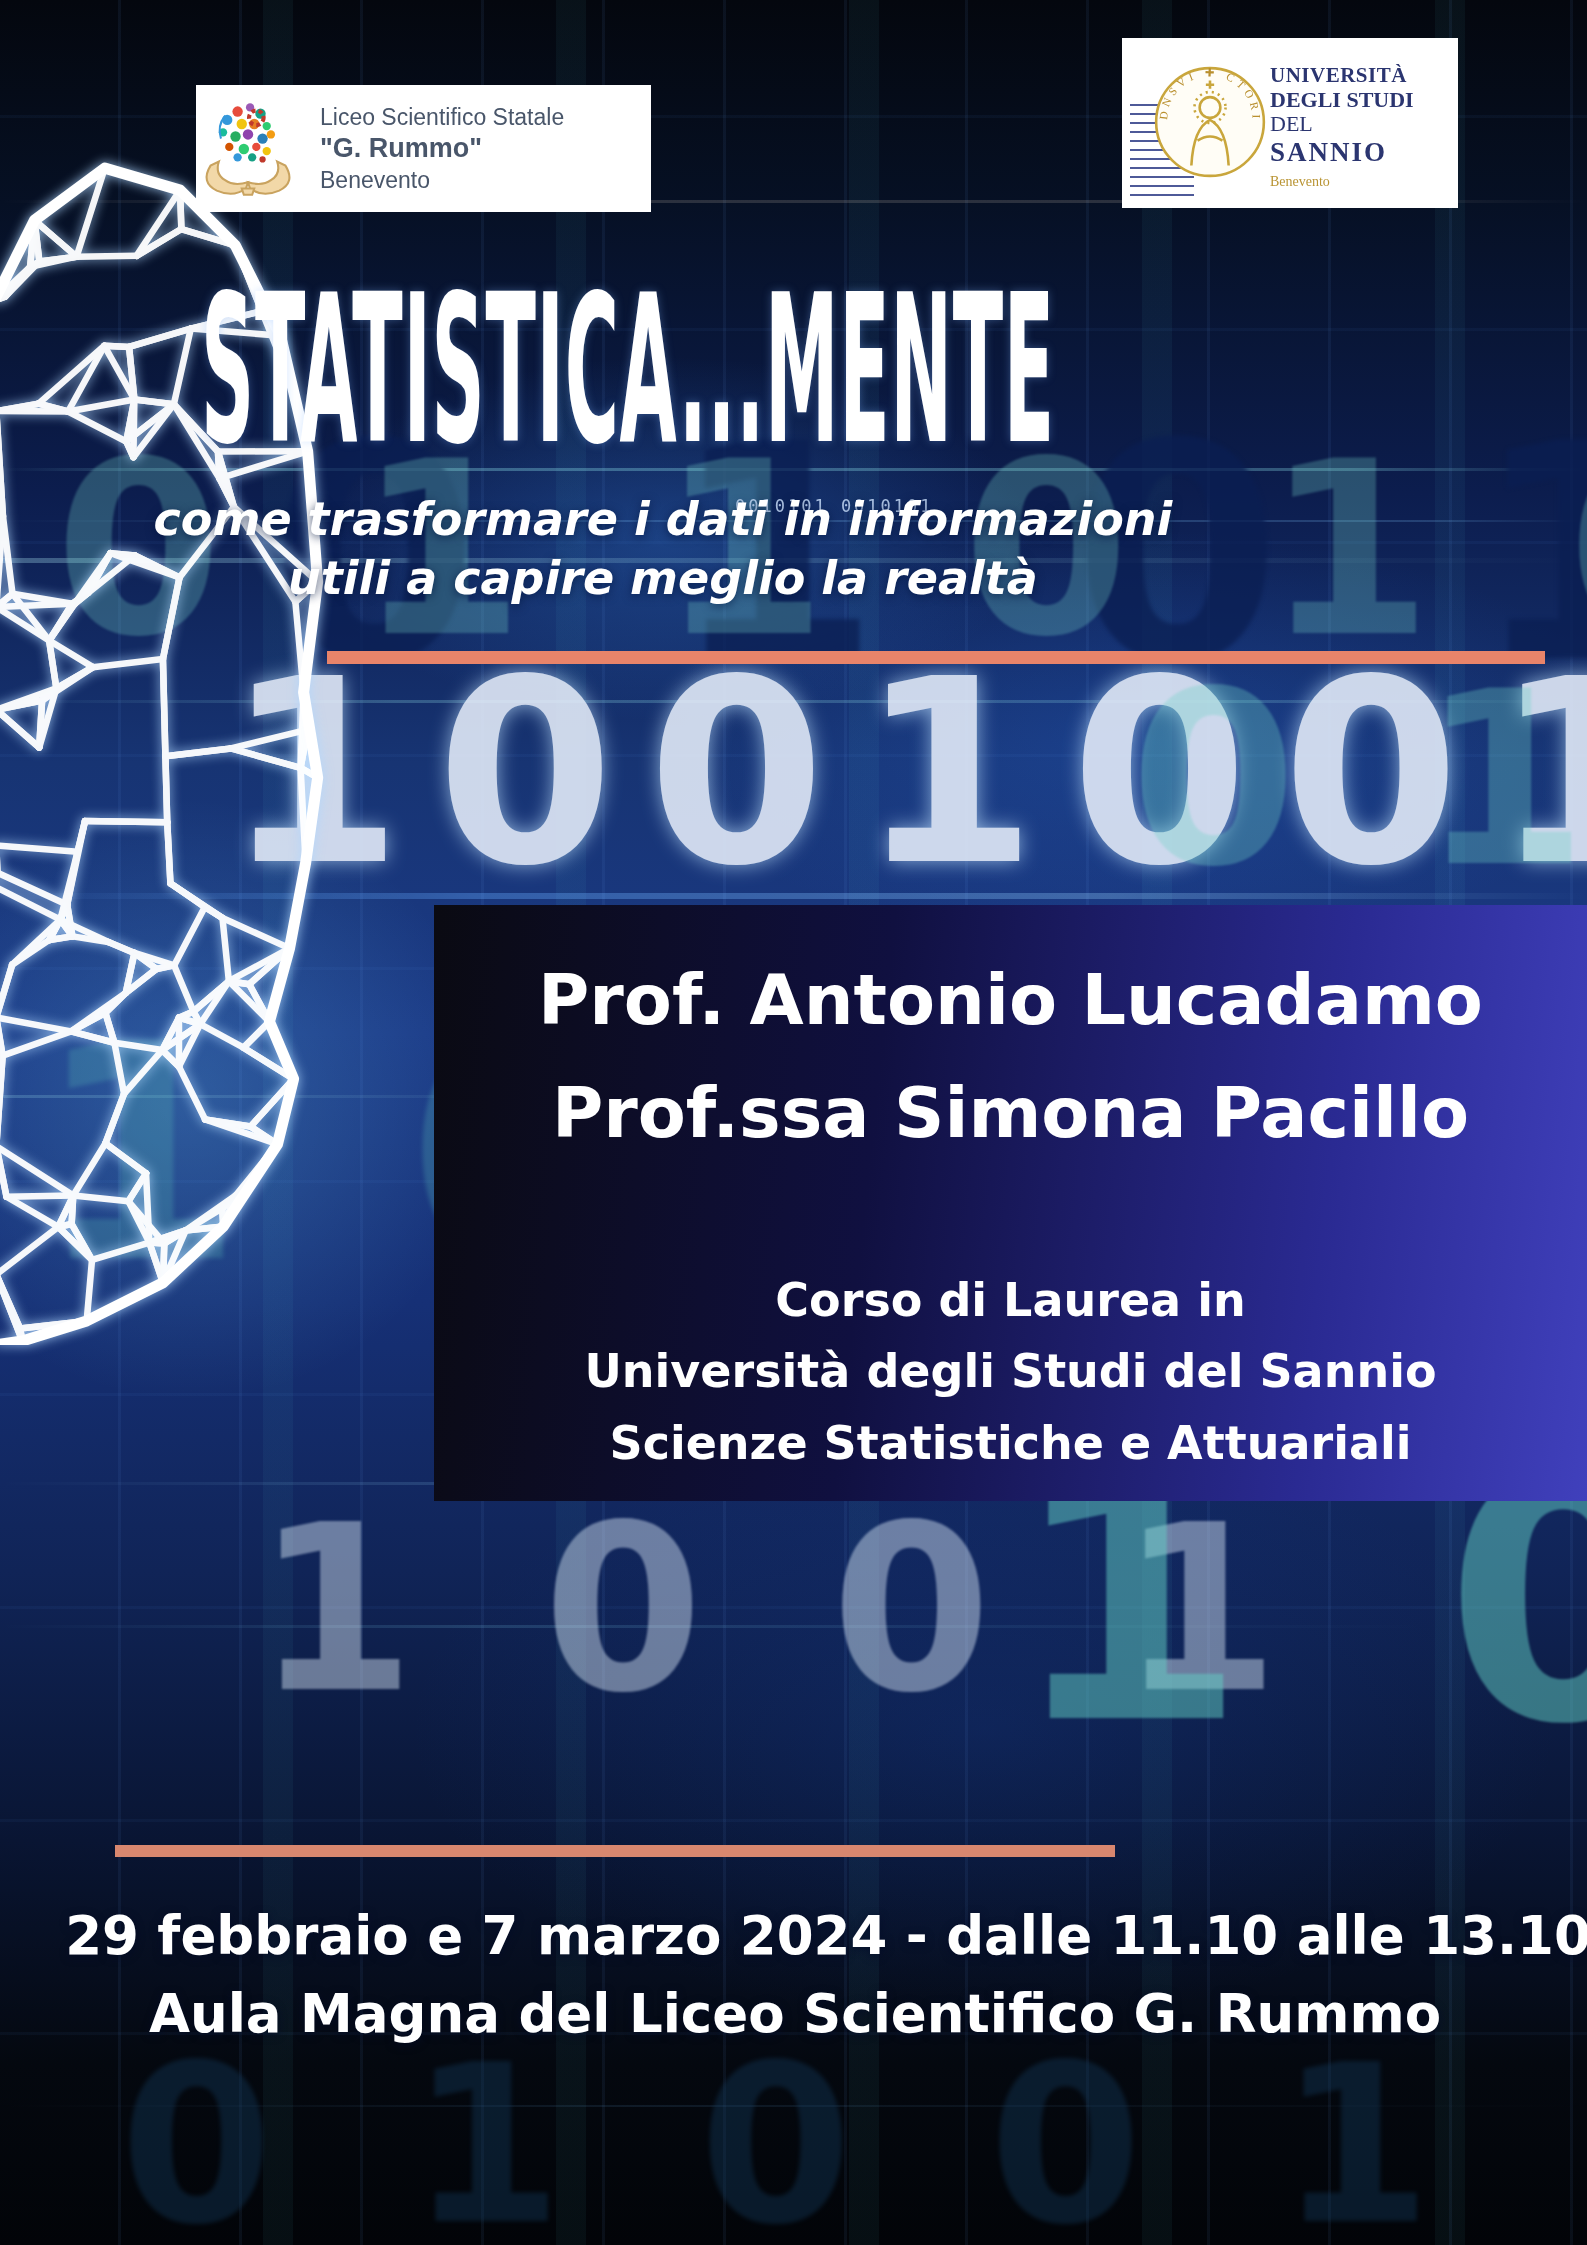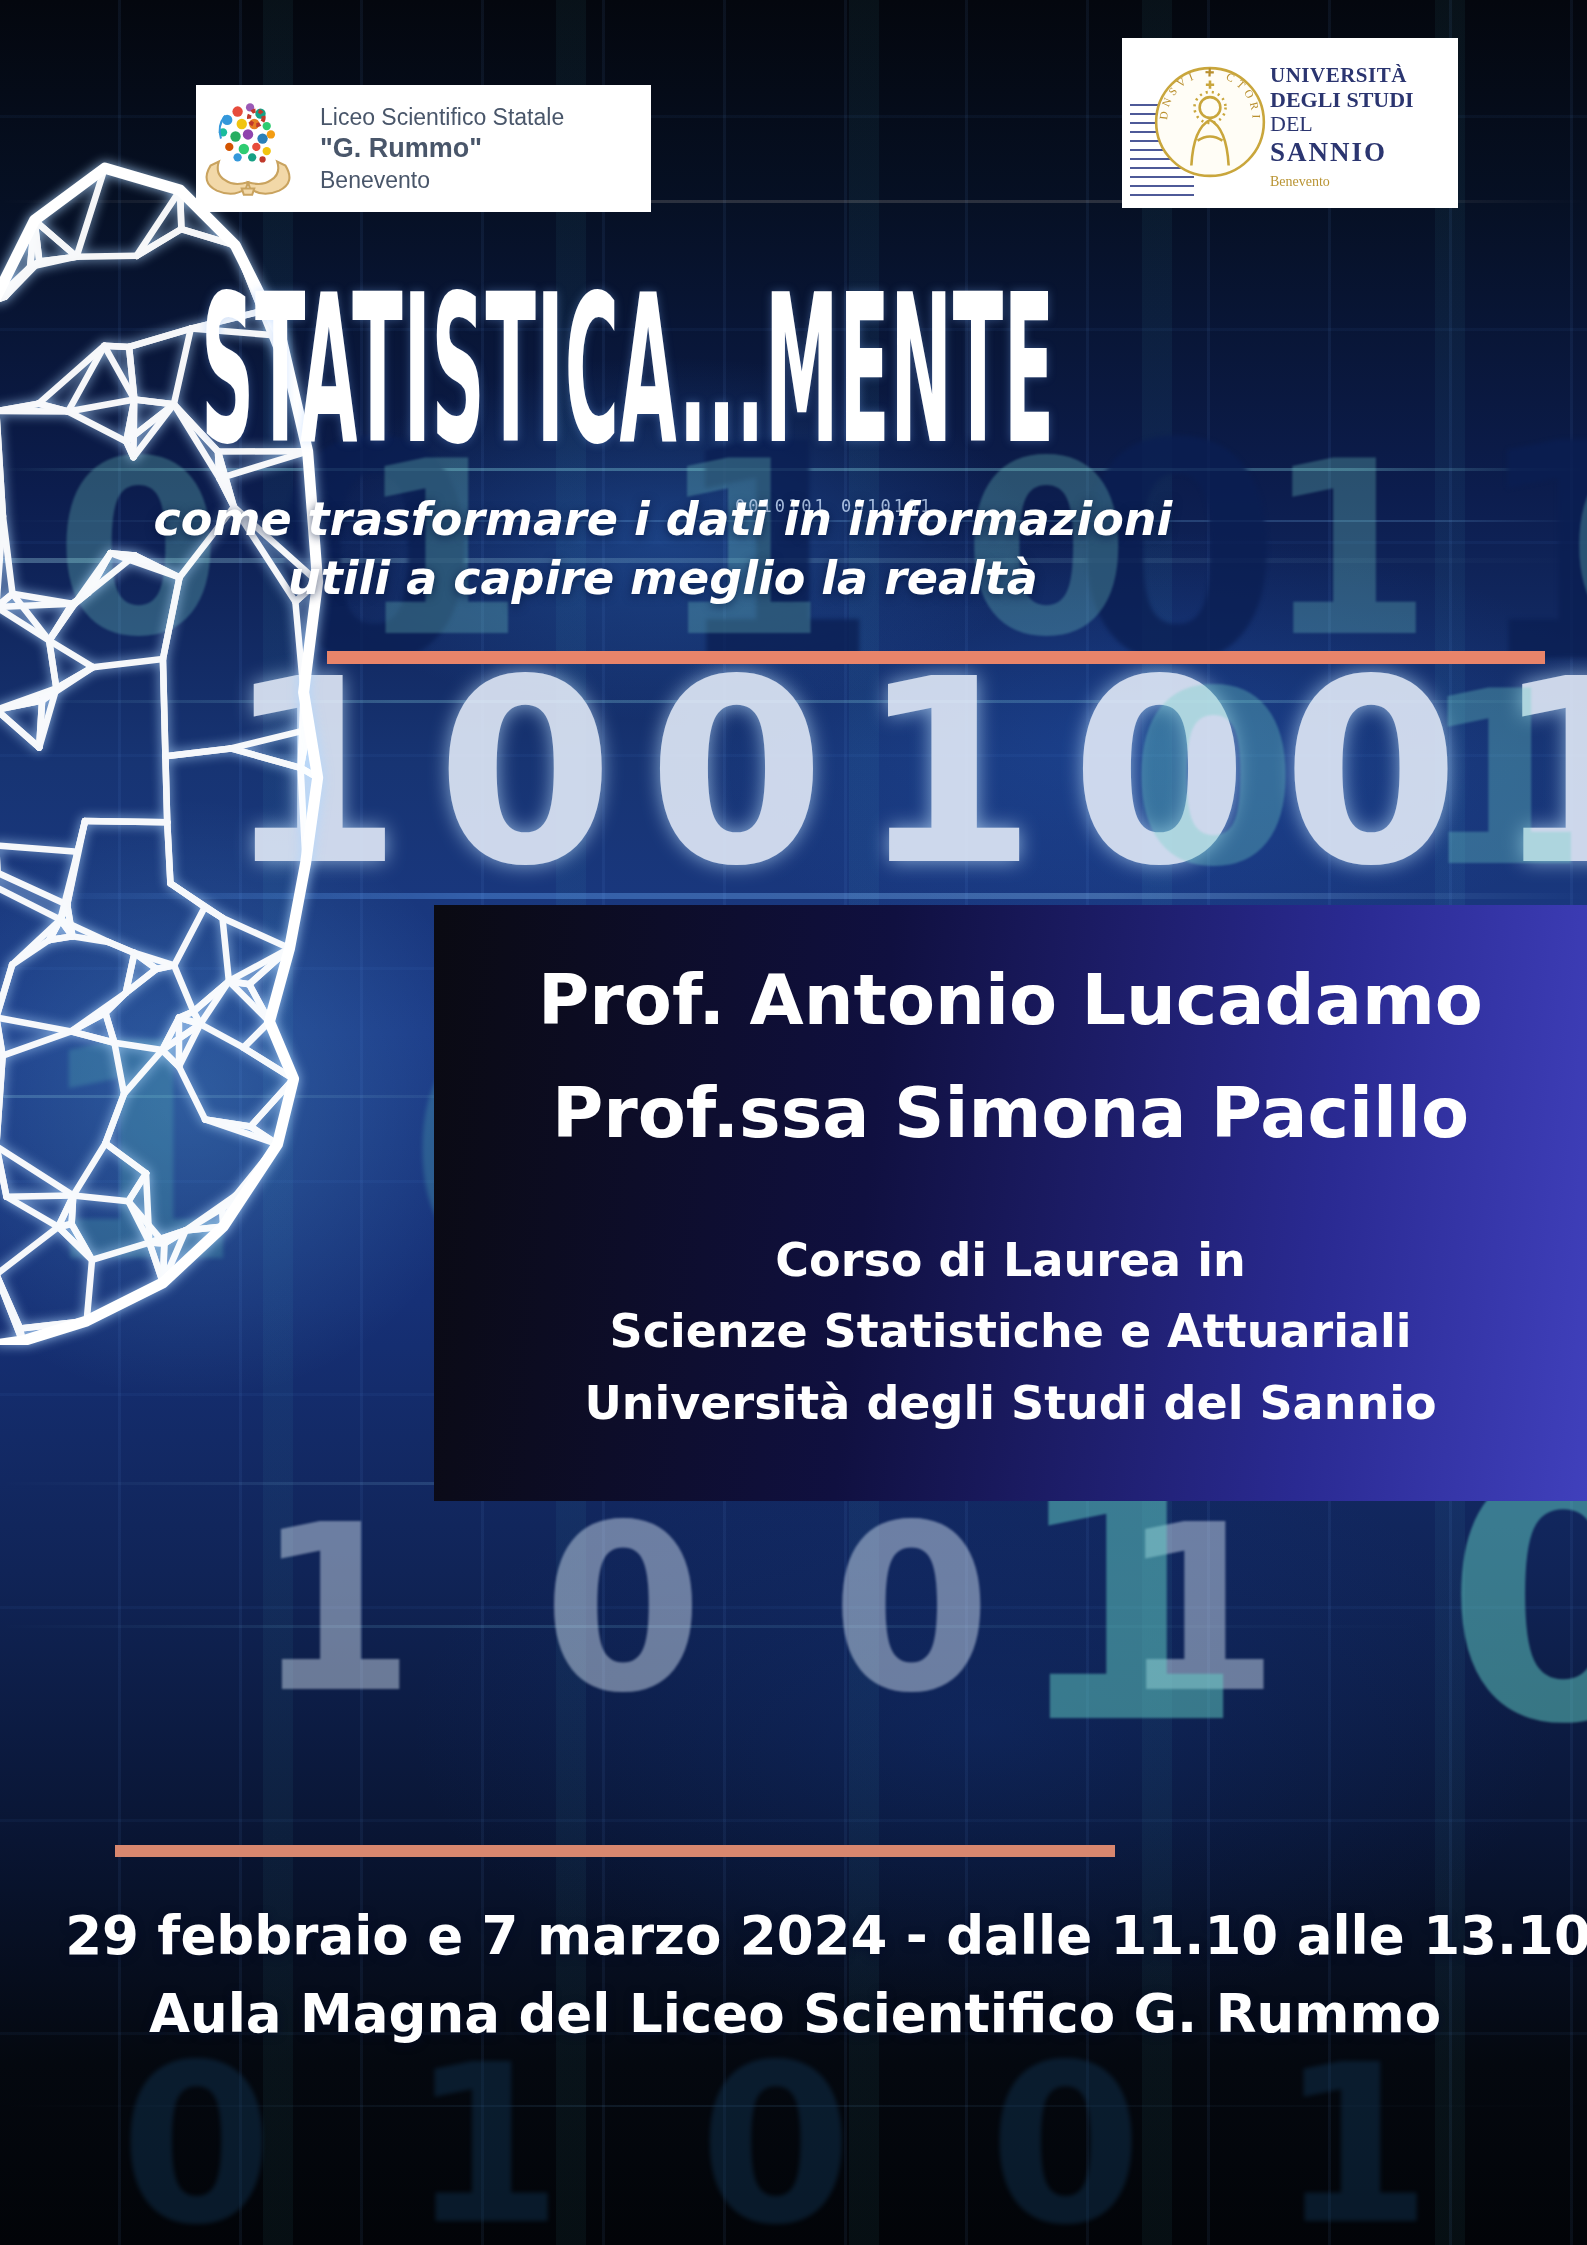--- a/index.html
+++ b/index.html
@@ -67,21 +67,21 @@
     text-shadow:0 2px 10px rgba(0,20,60,.65);}
   
   .rule1{position:absolute;left:327px;top:651px;width:1218px;height:13px;}
   .rule2{position:absolute;left:115px;top:1845px;width:1000px;height:12px;}
   
   .panel{position:absolute;left:434px;top:905px;right:0;height:596px;
     background:linear-gradient(96deg,#0a0a12 0%,#101040 38%,#2a2a92 76%,#4040bc 100%);
     display:flex;flex-direction:column;align-items:center;box-sizing:border-box;padding-top:55px;}
   .speaker{font-size:70px;font-weight:bold;color:#fff;line-height:1.15;}
   .speaker+.speaker{margin-top:32px;}
-  .course{margin-top:72px;text-align:center;font-size:46px;font-weight:bold;color:#fff;line-height:1.55;}
+  .course{margin-top:112px;text-align:center;font-size:46px;font-weight:bold;color:#fff;line-height:1.55;}
   
   .f1{position:absolute;left:828px;top:1905px;transform:translateX(-50%);
     font-size:53px;font-weight:bold;color:#fff;white-space:nowrap;text-shadow:0 2px 8px rgba(0,10,40,.7);}
   .f2{position:absolute;left:795px;top:1983px;transform:translateX(-50%);
     font-size:53px;font-weight:bold;color:#fff;white-space:nowrap;text-shadow:0 2px 8px rgba(0,10,40,.7);}
 </style>
 </head>
 <body>
 
 <div class="bg-base"></div>
@@ -522,21 +522,21 @@
   <div>utili a capire meglio la realtà</div>
 </div>
 
 <div class="rule1" style="background: rgb(232, 132, 106);"></div>
 
 <div class="panel">
   <div class="speaker">Prof. Antonio Lucadamo</div>
   <div class="speaker">Prof.ssa Simona Pacillo</div>
   <div class="course">
     <div>Corso di Laurea in</div>
+    <div>Università degli Studi del Sannio</div>
     <div>Scienze Statistiche e Attuariali</div>
-    <div>Università degli Studi del Sannio</div>
   </div>
 </div>
 
 <div class="rule2" style="background: rgb(216, 135, 111);"></div>
 
 <div class="f1">29 febbraio e 7 marzo 2024 - dalle 11.10 alle 13.10</div>
 <div class="f2">Aula Magna del Liceo Scientifico G. Rummo</div>
 
 </body></html>

